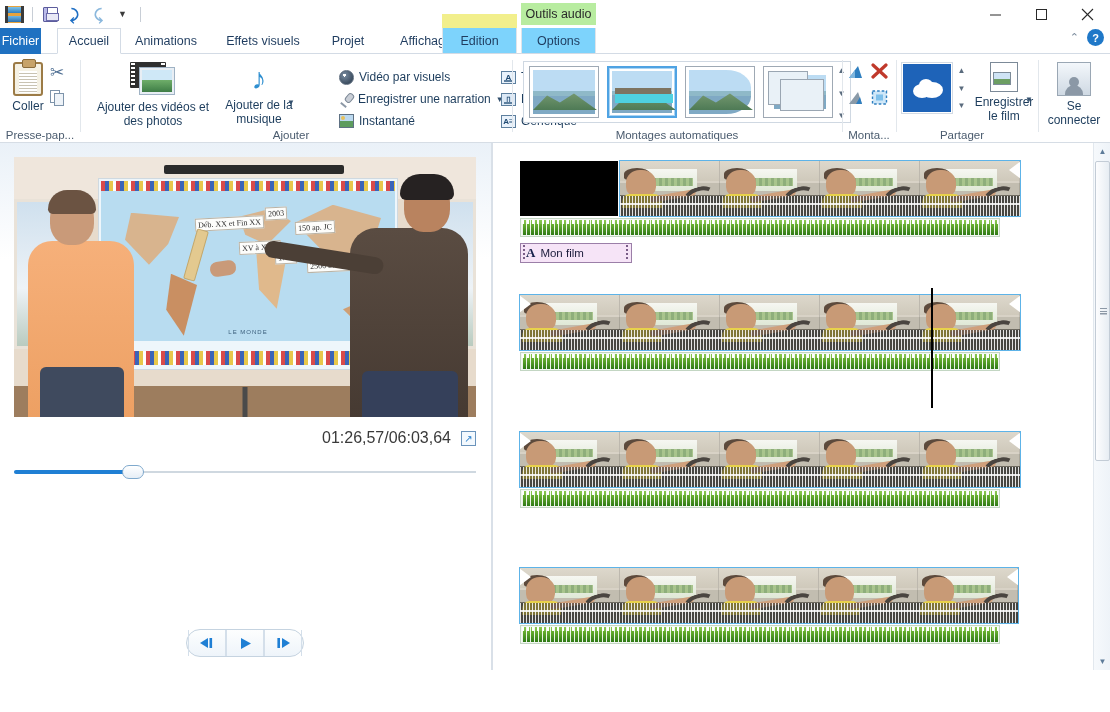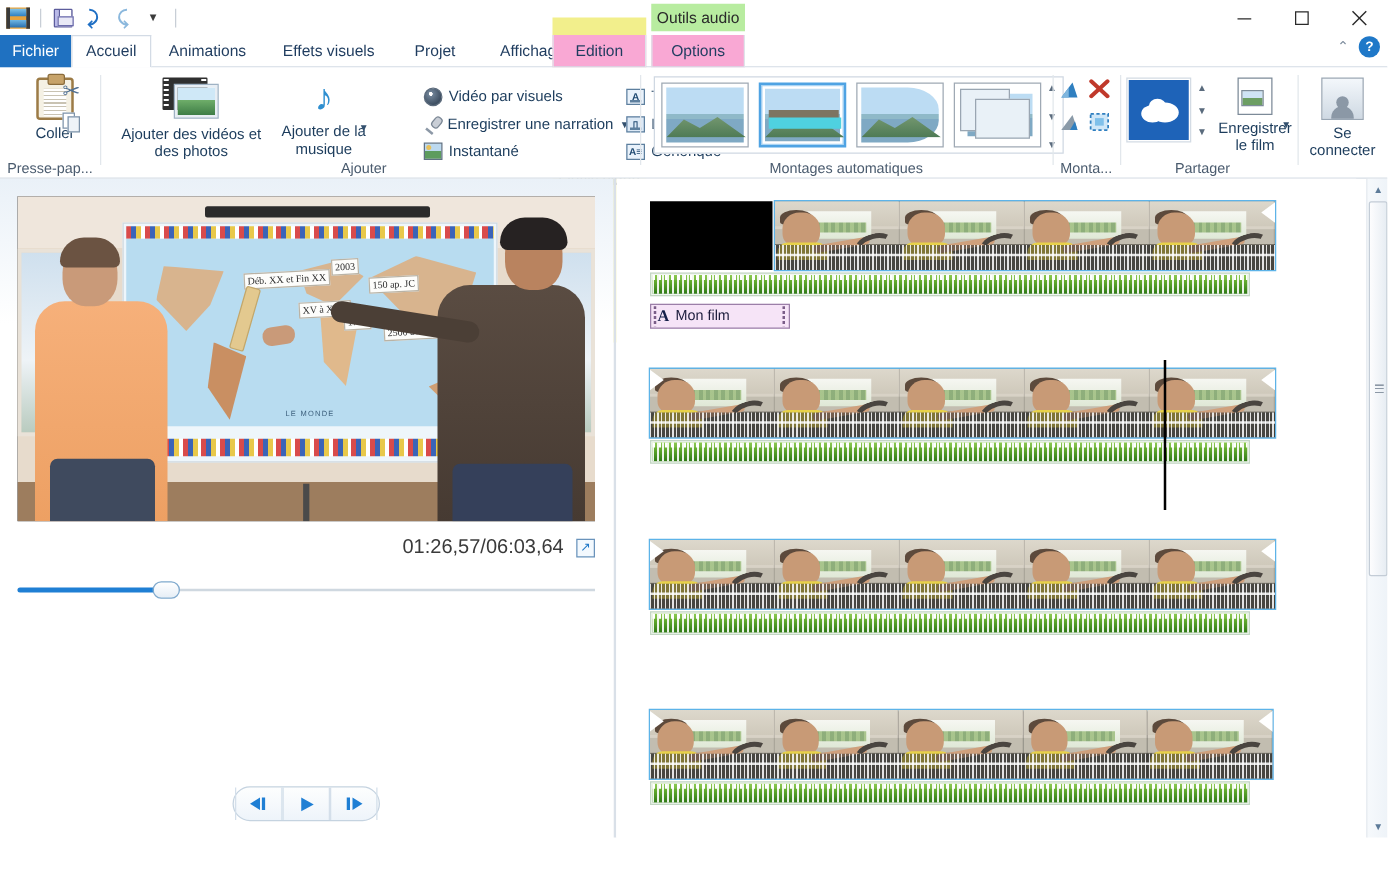--- a/index.html
+++ b/index.html
@@ -47,21 +47,21 @@
   .ctx.audio { left:521px; width:75px; background:#b8eca0; }
 
   
   .tabstrip { position:absolute; left:0; top:28px; width:1110px; height:26px; background:#fff; }
   .tabstrip .rule { position:absolute; left:0; bottom:0; width:1110px; height:1px; background:#d3dbe5; }
   .tab { position:absolute; top:0; height:26px; display:flex; align-items:center; justify-content:center;
      font-size:12.5px; color:#1f3c5f; white-space:nowrap; }
   .tab.file { background:#1f71c1; color:#fff; }
   .tab.active { background:#fff; border:1px solid #d3dbe5; border-bottom:1px solid #fff; z-index:3; }
   .ctxtab { position:absolute; top:0; height:26px; display:flex; align-items:center; justify-content:center;
-     font-size:12.5px; color:#1f3c5f; background:#f9a8d4; border:1px solid #dfe4ea; border-top:none; border-bottom:1px solid #d3dbe5;}
+     font-size:12.5px; color:#1f3c5f; background:#7dd3fc; border:1px solid #dfe4ea; border-top:none; border-bottom:1px solid #d3dbe5;}
   .helpzone { position:absolute; right:6px; top:29px; display:flex; align-items:center; gap:8px; }
   .chev { color:#7b8b9c; font-size:11px; }
   .helpbtn { width:17px; height:17px; border-radius:50%; background:#1f78c8; color:#fff;
      font-size:11px; font-weight:bold; display:flex; align-items:center; justify-content:center; }
 
   
   .ribbon { position:absolute; left:0; top:54px; width:1110px; height:89px;
      background:#fff; border-bottom:1px solid #d6dde5; }
   .rgroup { position:absolute; top:0; height:89px; }
   .rgroup .gtitle { position:absolute; bottom:2px; left:0; width:100%; text-align:center;
@@ -330,39 +330,39 @@
         <svg width="13" height="13" viewBox="0 0 13 13">
             <line x1="1" y1="1" x2="12" y2="12" stroke="#2a2a2a" stroke-width="1.1"></line>
             <line x1="12" y1="1" x2="1" y2="12" stroke="#2a2a2a" stroke-width="1.1"></line>
           </svg>
       </div>
     </div>
   </div>
 
   <div class="tabstrip">
     <div class="rule"></div>
-    <div class="tab file" style="left:0px;width:57px;">Fichier</div>
+    <div class="tab file" style="left:0px;width:41px;">Fichier</div>
     <div class="tab active" style="left:57px;width:64px;">Accueil</div>
     <div class="tab" style="left:121px;width:90px;">Animations</div>
     <div class="tab" style="left:211px;width:104px;">Effets visuels</div>
     <div class="tab" style="left:315px;width:66px;">Projet</div>
     <div class="tab" style="left:381px;width:90px;">Affichage</div>
     <div class="ctxtab" style="left:442px;width:75px;">Edition</div>
     <div class="ctxtab" style="left:521px;width:75px;">Options</div>
   </div>
 
   <div class="helpzone">
     <span class="chev">⌃</span>
     <span class="helpbtn">?</span>
   </div>
 
   <div class="ribbon">
 
     <div class="rgroup" style="left:0;width:80px;">
-      <div class="bigbtn" style="position:absolute;left:20px;top:8px;width:48px;">
+      <div class="bigbtn" style="position:absolute;left:4px;top:8px;width:48px;">
         <div class="ico-clip">
             <div class="lines"></div>
           </div>
         <span style="margin-top:3px;">Coller</span>
       </div>
       <div style="position:absolute;left:50px;top:10px;">
         <span class="ico-scissors">✂</span>
       </div>
       <div style="position:absolute;left:50px;top:36px;">
         <span class="ico-copy"><i></i><i></i></span>

